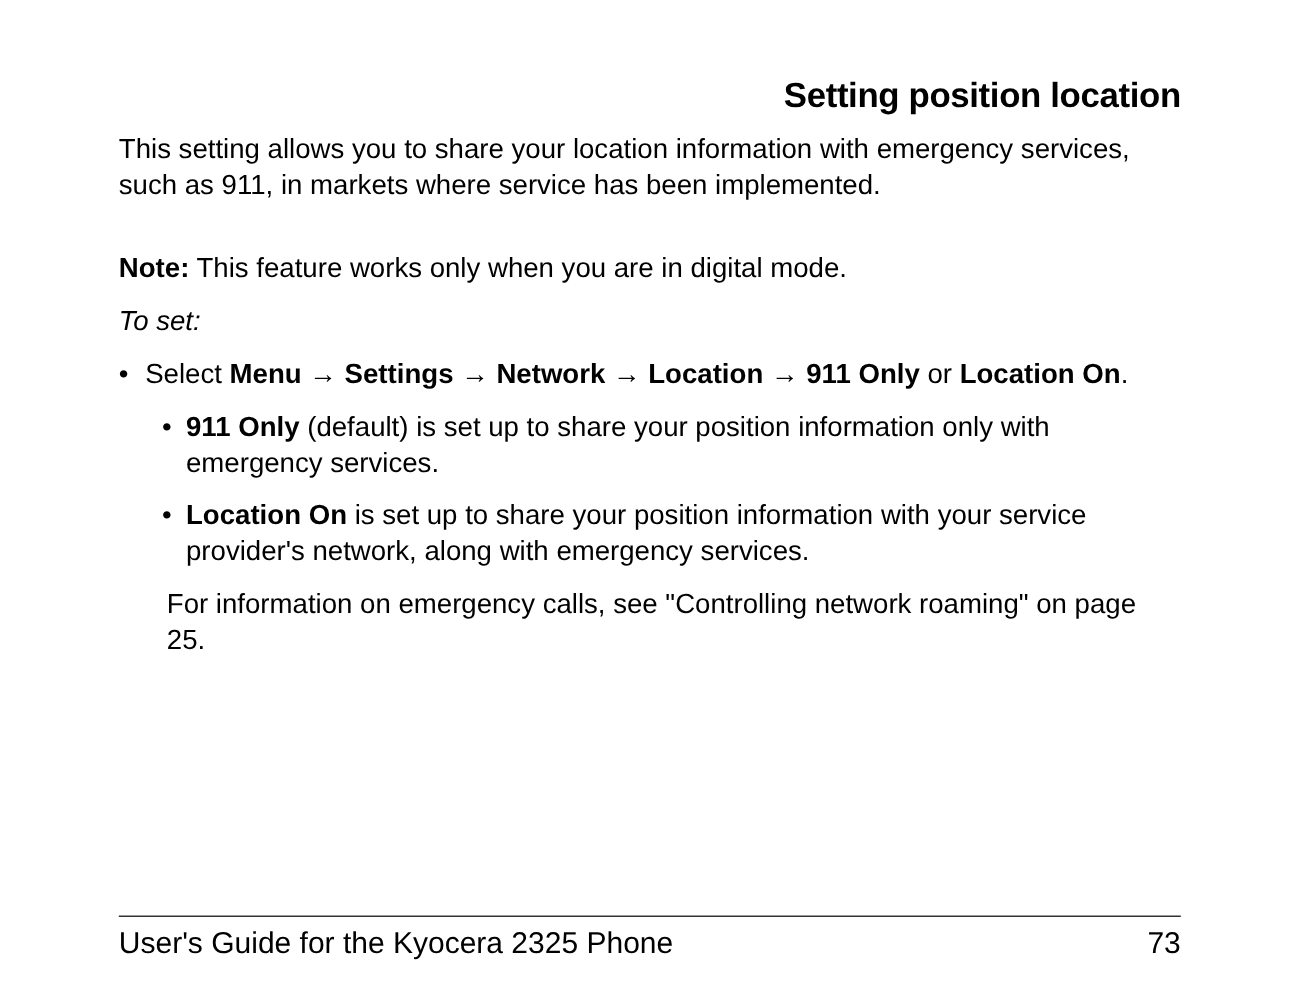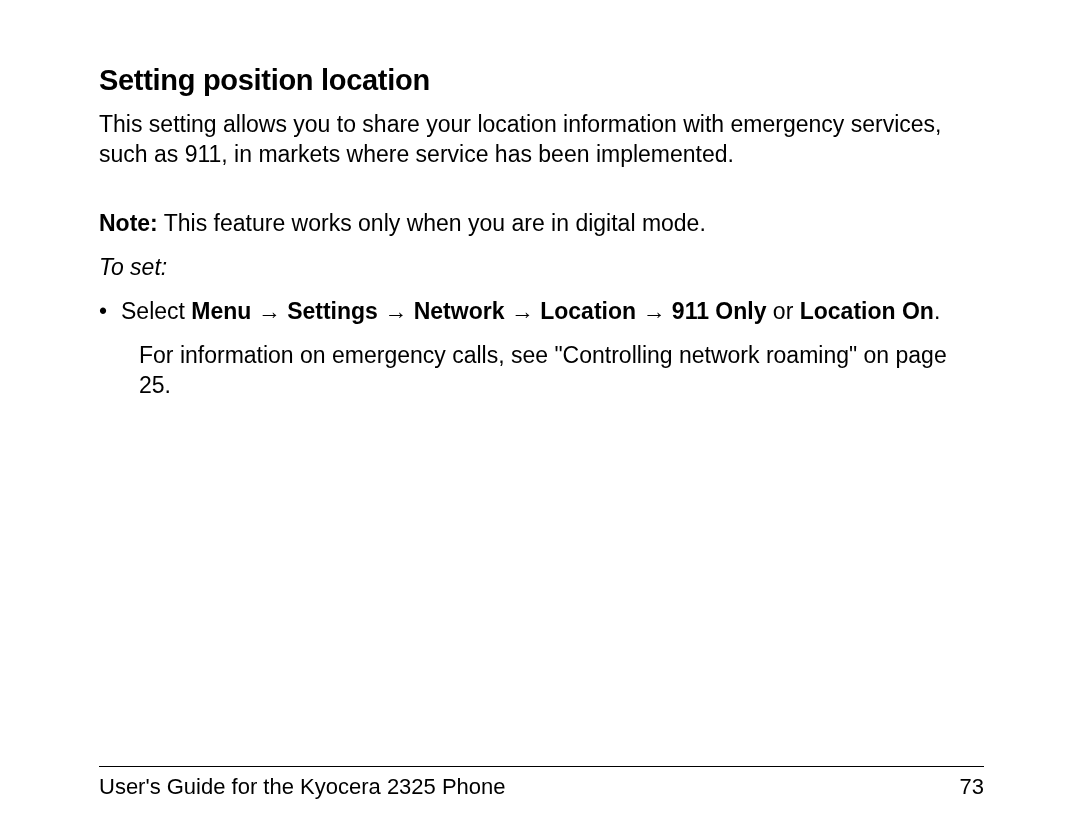--- a/index.html
+++ b/index.html
@@ -12,20 +12,21 @@
       color: #000;
       background: #fff;
       position: relative;
       padding: 62px 96px 0 99px;
     }
     h1 {
       font-size: 29px;
       font-weight: bold;
       margin-bottom: 10px;
       letter-spacing: -0.3px;
+      text-align: right;
     }
     .intro { margin-bottom: 14px; }
     .note { margin-bottom: 14px; margin-top: 40px; }
     .toset { margin-bottom: 14px; font-style: italic; }
     ul.outer {
       list-style: none;
       padding-left: 22px;
     }
     ul.outer > li::before {
       content: "•";
@@ -49,40 +50,46 @@
     .arrow { font-family: Arial, sans-serif; }
     .footer {
       position: absolute;
       left: 99px;
       right: 96px;
       bottom: 32px;
       border-top: 1px solid #000;
       padding-top: 6px;
       display: flex;
       justify-content: space-between;
-      font-size: 22px;
+      font-size: 25px;
     }
   </style>
 </head>
 <body>
 
 <h1>Setting position location</h1>
 
 <p class="intro">This setting allows you to share your location information with emergency services, such as 911, in markets where service has been implemented.</p>
 
 <p class="note">
   <span class="bold">Note:</span><span> This feature works only when you are in digital mode.</span>
 </p>
 
 <p class="toset">To set:</p>
 
 <ul class="outer">
   <li>
     <span>Select </span><span class="bold">Menu</span><span class="bold arrow"> → </span><span class="bold">Settings</span><span class="bold arrow"> → </span><span class="bold">Network</span><span class="bold arrow"> → </span><span class="bold">Location</span><span class="bold arrow"> → </span><span class="bold">911 Only</span><span> or </span><span class="bold">Location On</span><span>.</span>
     <ul class="inner">
+      <li>
+        <span class="bold">911 Only</span><span> (default) is set up to share your position information only with emergency services.</span>
+      </li>
+      <li>
+        <span class="bold">Location On</span><span> is set up to share your position information with your service provider's network, along with emergency services.</span>
+      </li>
     </ul>
   </li>
 </ul>
 
 <p class="crossref">For information on emergency calls, see "Controlling network roaming" on page 25.</p>
 
 <div class="footer">
   <span>User's Guide for the Kyocera 2325 Phone</span>
   <span>73</span>
 </div>

